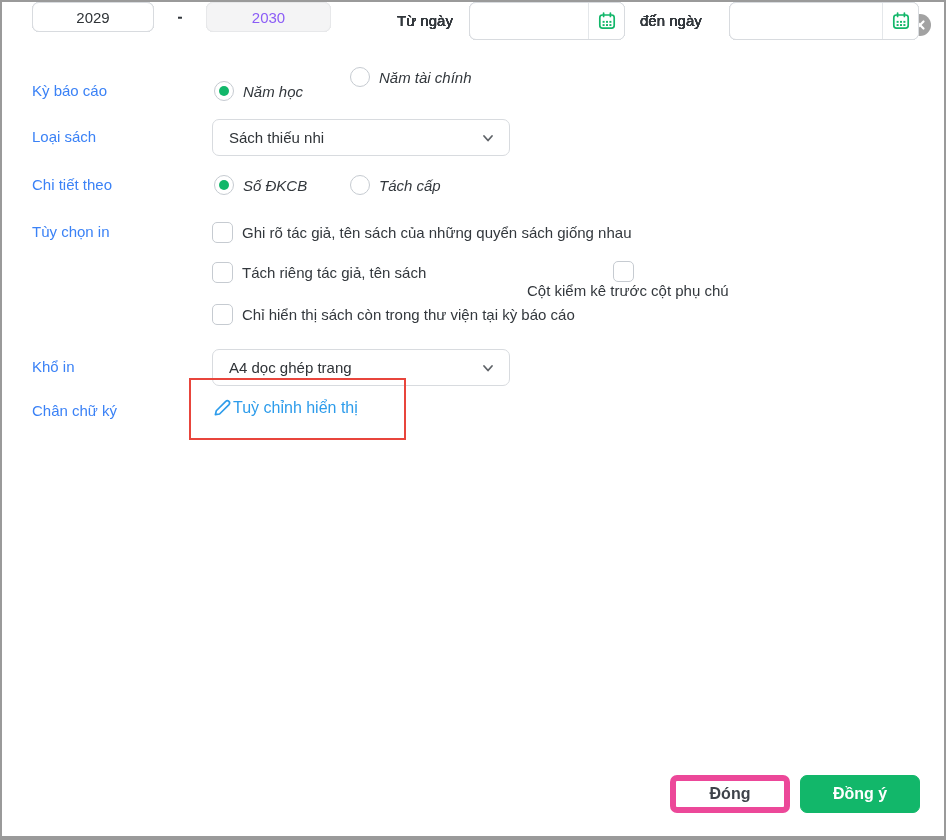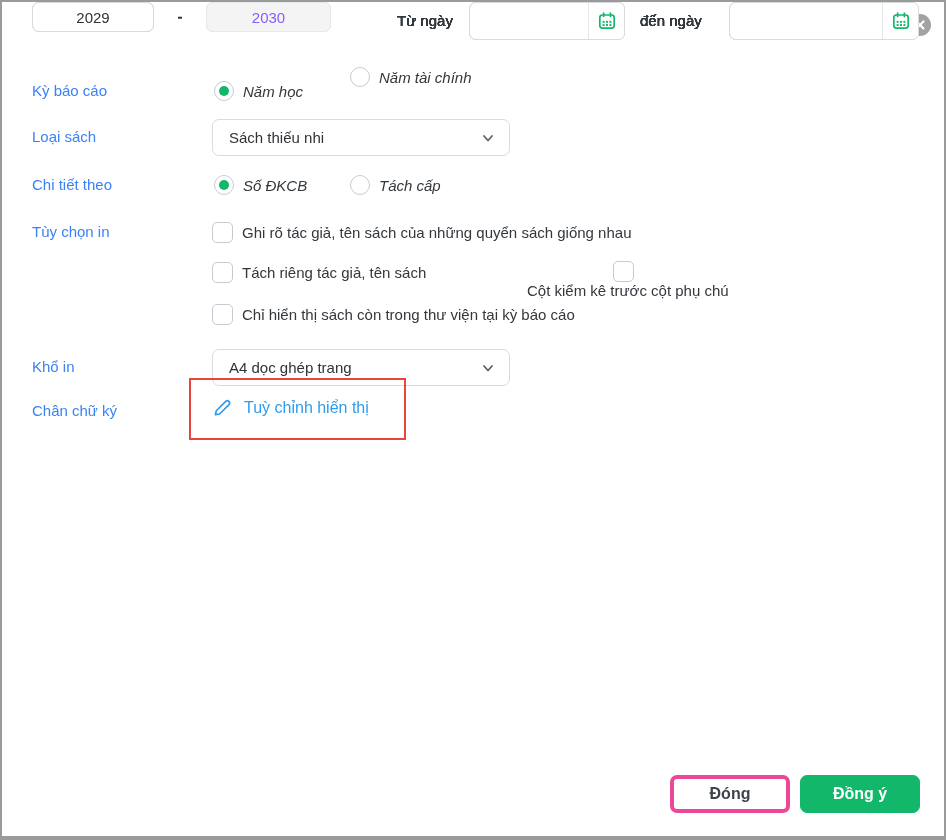--- a/index.html
+++ b/index.html
@@ -32,21 +32,21 @@
   .check-label { margin-left:9px; font-size:15px; color:#33383d; }
 
   
   .select-box {
     left:210px; width:298px; height:37px; border:1px solid #d8dbdf; border-radius:7px; background:#fff;
     display:flex; align-items:center; padding:0 14px 0 16px; cursor:pointer;
   }
   .select-box .sel-value { flex:1; font-size:15px; color:#2f3337; }
 
   
-  .sig-link { left:210px; top:395px; display:flex; align-items:center; gap:11px; cursor:pointer; }
+  .sig-link { left:210px; top:395px; display:flex; align-items:center; cursor:pointer; }
   .sig-link .link-text { font-size:16px; color:#2d9ceb; }
   .red-highlight { left:187px; top:376px; width:217px; height:62px; border:2px solid #e8453c; pointer-events:none; }
 
   
   .year-row { position:absolute; left:30px; width:887px; height:38px; }
   .year-row:nth-of-type(1){ top:436px; } .year-row:nth-of-type(2){ top:501px; }
   .year-row:nth-of-type(3){ top:566px; } .year-row:nth-of-type(4){ top:631px; }
   .year-row:nth-of-type(5){ top:696px; }
   .yr-input {
     position:absolute; height:30px; border:1px solid #d8dbdf; border-radius:7px; background:#fff;
@@ -66,21 +66,21 @@
     flex:1; min-width:0; border:none; outline:none; font-family:inherit; font-size:15px; color:#2f3337; padding:0 8px 0 13px; background:transparent;
   }
   .cal-btn {
     width:36px; flex:0 0 auto; border:none; border-left:1px solid #e4e7ea; background:#fff;
     display:flex; align-items:center; justify-content:center; cursor:pointer; color:#12b76a;
   }
 
   
   .btn { position:absolute; top:773px; width:120px; height:38px; border-radius:7px; font-family:inherit;
          font-size:16px; display:flex; align-items:center; justify-content:center; cursor:pointer; }
-  .btn-close { left:668px; background:#fff; border:4px solid #ec4899; color:#3e434a; font-weight:700; }
+  .btn-close { left:668px; background:#fff; border:6px solid #ec4899; color:#3e434a; font-weight:700; }
   .btn-ok { left:798px; background:#12b76a; border:1px solid #12b76a; color:#fff; font-weight:700; }
 
   svg { display:block; }
 </style>
 </head>
 <body>
 
 <div id="frame">
 
 

